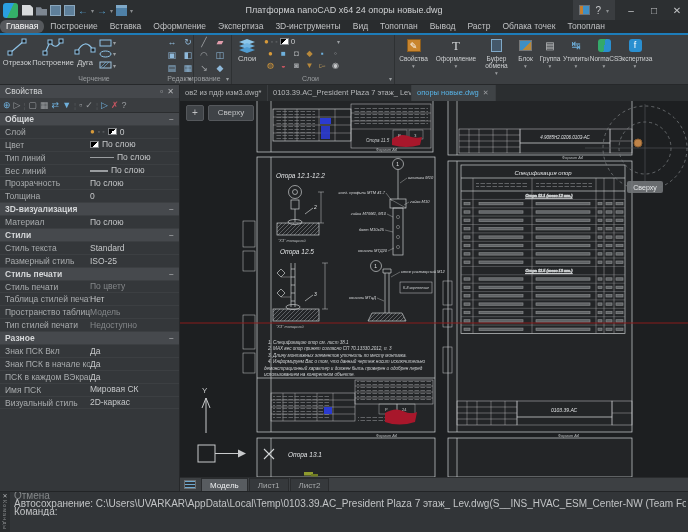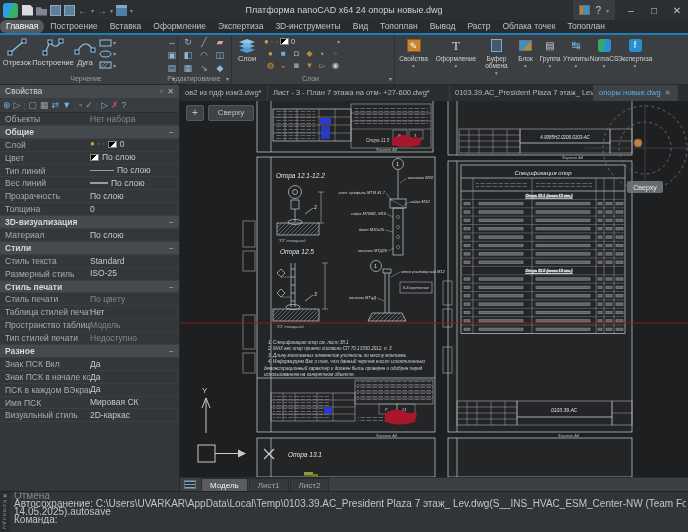--- a/index.html
+++ b/index.html
@@ -157,21 +157,21 @@
       <span class="rtab">Топоплан</span>
       <span class="rtab">Вывод</span>
       <span class="rtab">Растр</span>
       <span class="rtab">Облака точек</span>
       <span class="rtab">Топоплан</span>
     </div>
   <div class="raccent"></div>
 
   <div class="ribbon">
 
-    <div class="rgroup" style="left:0;width:178px;">
+    <div class="rgroup" style="left:0;width:194px;">
       <div class="bigbtns">
         <div class="bb" style="width:34px;">
           <svg width="22" height="20">
               <line x1="4" y1="16" x2="18" y2="4" stroke="#8fc4e8" stroke-width="1.2"></line>
               <rect x="2" y="14" width="4" height="4" fill="#1d1f21" stroke="#8fc4e8"></rect>
               <rect x="16" y="2" width="4" height="4" fill="#1d1f21" stroke="#8fc4e8"></rect>
             </svg>
           <span class="lbl">Отрезок</span>
         </div>
         <div class="bb" style="width:38px;">
@@ -337,24 +337,20 @@
       <span class="pt blue">▼</span>
       <span class="pt sep">¦</span>
       <span class="pt gray">▫</span>
       <span class="pt gray">✓</span>
       <span class="pt sep">¦</span>
       <span class="pt blue">▷</span>
       <span class="pt red">✗</span>
       <span class="pt gray">?</span>
     </div>
     <div id="prop-rows">
-        <div class="prow">
-          <span class="pl">Объекты</span>
-          <span class="pv muted">Нет набора</span>
-        </div>
         <div class="prow sect">
           <span class="pl">Общие</span>
           <span class="minus">−</span>
         </div>
         <div class="prow">
           <span class="pl">Слой</span>
           <span class="pv"><span class="bulb">●</span><span class="ghost">▪ ▪</span><span class="sw-bw"></span>0</span>
         </div>
         <div class="prow">
           <span class="pl">Цвет</span>
@@ -438,21 +434,20 @@
         </div>
         <div class="prow">
           <span class="pl">Визуальный стиль</span>
           <span class="pv">2D-каркас</span>
         </div>
       </div>
   </div>
 
   <div class="doctabs" id="doc-tabs">
     <span class="dtab" style="width: 88px;">ов2 из пдф изм3.dwg*</span>
-      <span class="dtab" style="width: 182px;">Лист - 3 - План 7 этажа на отм- +27-600.dwg*</span>
       <span class="dtab" style="width: 144px;">0103.39.АС_President Plaza 7 этаж_ Lev.dwg*</span>
       <span class="dtab active" style="width: 84px;">опоры новые.dwg<span class="x">✕</span></span>
       <span class="dchev">▼</span>
   </div>
 
   <div class="canvas">
     <div class="vpbtn" id="vp-add">+</div>
     <div class="vpbtn" id="vp-view">Сверху</div>
 
     <svg width="508" height="376" viewBox="0 0 508 376">
@@ -777,18 +772,17 @@
   </div>
 
   <div class="cmd">
     <div class="cmd-strip">
       <span class="x">✕</span>
       <span class="vt">Команды</span>
     </div>
     <div class="cmd-lines" id="cmd-lines">
         <div>Отмена</div>
         <div>Автосохранение: C:\Users\UVARKAR\AppData\Local\Temp\0103.39.AC_President Plaza 7 этаж_ Lev.dwg(S__INS_HVAC_ESM_Center-NW (Team Folder)_..._24.04.25- 7 этаж)(10-59-11_</div>
-        <div>14.05.2025).autosave</div>
         <div>Команда:</div>
       </div>
   </div>
 
 </div>
 
 </body></html>

